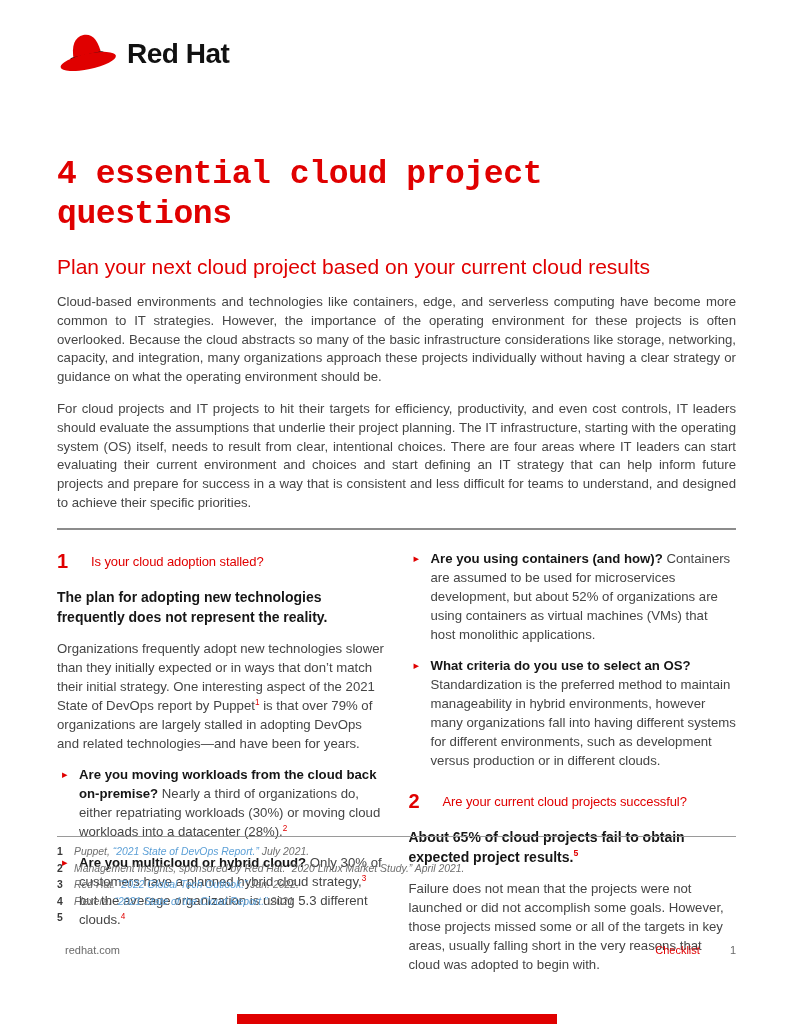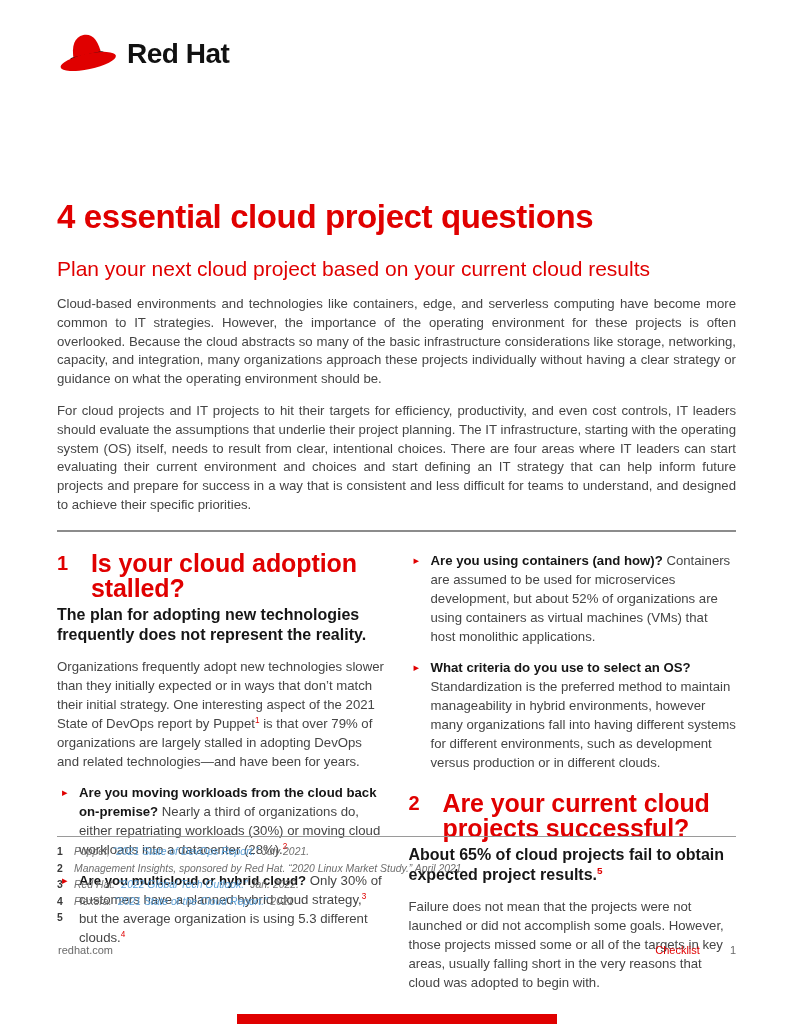--- a/index.html
+++ b/index.html
@@ -18,57 +18,57 @@
     margin:0 auto;background:#fff;overflow:hidden;
   }
   .content{padding:0 57px;}
 
   
   .logo-row{display:flex;align-items:center;gap:10px;padding-top:31px;height:77px;}
   .wordmark{font-size:28px;font-weight:700;color:#111;letter-spacing:-0.5px;}
 
   
   .title{
-    margin-top:120px;
+    margin-top:78px;
     font-size:33px;font-weight:700;color:var(--red);
-    letter-spacing:-0.4px;line-height:40px;
+    letter-spacing:-0.4px;line-height:40px;font-family:Liberation Mono, monospace;
   }
   .subtitle{margin-top:20px;font-size:21px;color:var(--red);}
 
   
   .intro p{
     margin-top:13px;
     font-size:13.2px;line-height:18.8px;color:var(--body);
     text-align:justify;
   }
   .intro{margin-top:14px;}
   .rule-main{margin-top:15px;border:0;height:2px;background:#8c8c8c;}
 
   
   .columns{display:grid;grid-template-columns:1fr 1fr;gap:24px;margin-top:17px;}
   .sec-head{display:flex;margin-top:2px;}
   .sec-num{flex:none;width:34px;font-size:20px;font-weight:700;color:var(--red);line-height:25px;}
-  .sec-title{font-size:25px;font-weight:700;color:var(--red);line-height:25px;letter-spacing:-0.1px;}
-  .lead{margin-top:4px;font-size:16px;font-weight:700;color:var(--dark);line-height:20px;}
+  .sec-title{font-size:13px;font-weight:400;color:var(--red);line-height:25px;letter-spacing:-0.1px;}
+  .lead{margin-top:13px;font-size:14px;font-weight:700;color:var(--dark);line-height:20px;}
   .para{margin-top:12px;font-size:13.2px;line-height:19px;color:var(--body);}
   .bullet{position:relative;padding-left:22px;margin-top:12px;font-size:13.2px;line-height:19px;color:var(--body);}
   .bullet .marker{position:absolute;left:5px;top:0;color:var(--red);font-size:11px;line-height:19px;}
   .sg-b{font-weight:700;color:var(--dark);}
   sup.sg-sup{color:var(--red);font-size:0.62em;line-height:0;}
   .sg-link{color:var(--link);}
 
   
   .footnotes{position:absolute;left:57px;right:57px;top:836px;}
   .rule-fn{border:0;height:1px;background:#9a9a9a;margin-bottom:9px;}
   .fn{display:flex;gap:9px;font-size:10.4px;line-height:12.8px;margin-bottom:3.8px;color:var(--fn);font-style:italic;}
   .fn-num{flex:none;width:8px;font-style:normal;font-weight:700;color:#3a3a3a;}
 
   
   .footer{
-    position:absolute;left:58px;right:57px;top:944px;
+    position:absolute;left:65px;right:57px;top:944px;
     display:flex;justify-content:space-between;align-items:baseline;
     font-size:11px;color:#6a6a6a;
   }
   .footer-right{display:flex;gap:30px;align-items:flex-start;}
   .doc-type{color:var(--red);}
   .bottom-bar{position:absolute;left:237px;bottom:0;width:320px;height:10px;background:var(--red);}
 </style>
 </head>
 <body>
 

